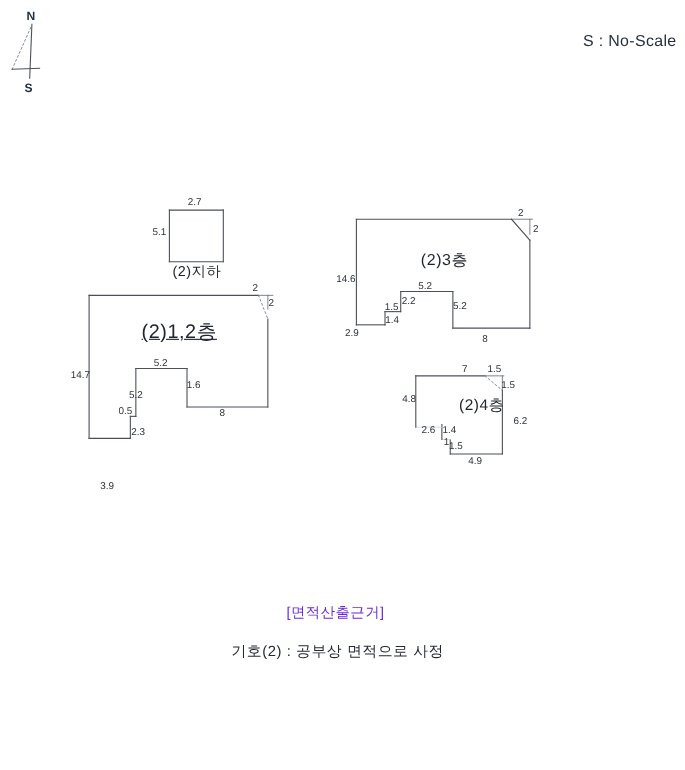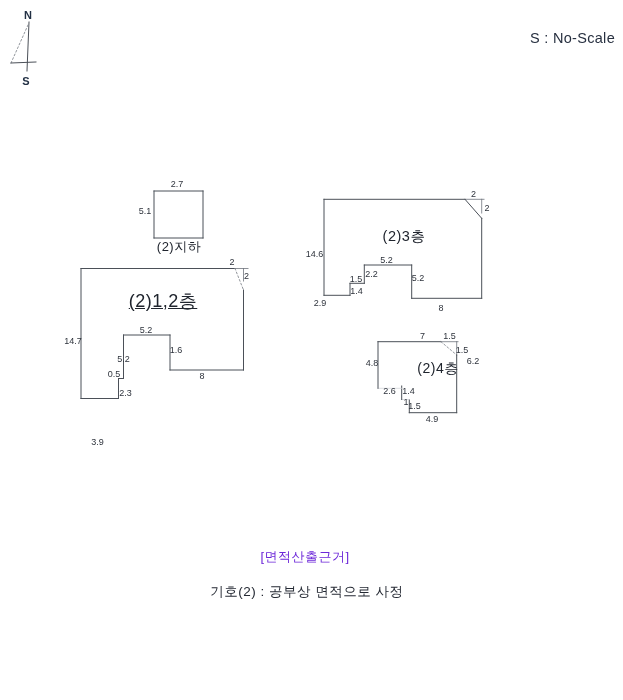--- a/index.html
+++ b/index.html
@@ -128,21 +128,21 @@
       <span class="dim" style="left: 356px; top: 279px;">1.5</span>
       <span class="dim" style="left: 356.5px; top: 291px;">1.4</span>
       <span class="dim" style="left: 320px; top: 302.5px;">2.9</span>
       <span class="dim" style="left: 418px; top: 277.5px;">5.2</span>
       <span class="dim" style="left: 441px; top: 307.5px;">8</span>
       <span class="plan-title" style="left: 438px; top: 368.5px; font-size: 14px;">(2)4층</span>
       <span class="dim" style="left: 422.5px; top: 336px;">7</span>
       <span class="dim" style="left: 449.5px; top: 335.5px;">1.5</span>
       <span class="dim" style="left: 462px; top: 349.5px;">1.5</span>
       <span class="dim" style="left: 372px; top: 363px;">4.8</span>
-      <span class="dim" style="left: 463px; top: 361px; padding-left: 20px;">6.2</span>
+      <span class="dim" style="left: 463px; top: 383px; padding-left: 20px;">6.2</span>
       <span class="dim" style="left: 389.5px; top: 391px; text-align: center;">2.6</span>
       <span class="dim" style="left: 408.5px; top: 390.5px;">1.4</span>
       <span class="dim" style="left: 406px; top: 401.5px;">1</span>
       <span class="dim" style="left: 414.5px; top: 406px;">1.5</span>
       <span class="dim" style="left: 432px; top: 419px;">4.9</span>
     </div>
 
   <span class="compass-n">N</span>
   <span class="compass-s">S</span>
 

